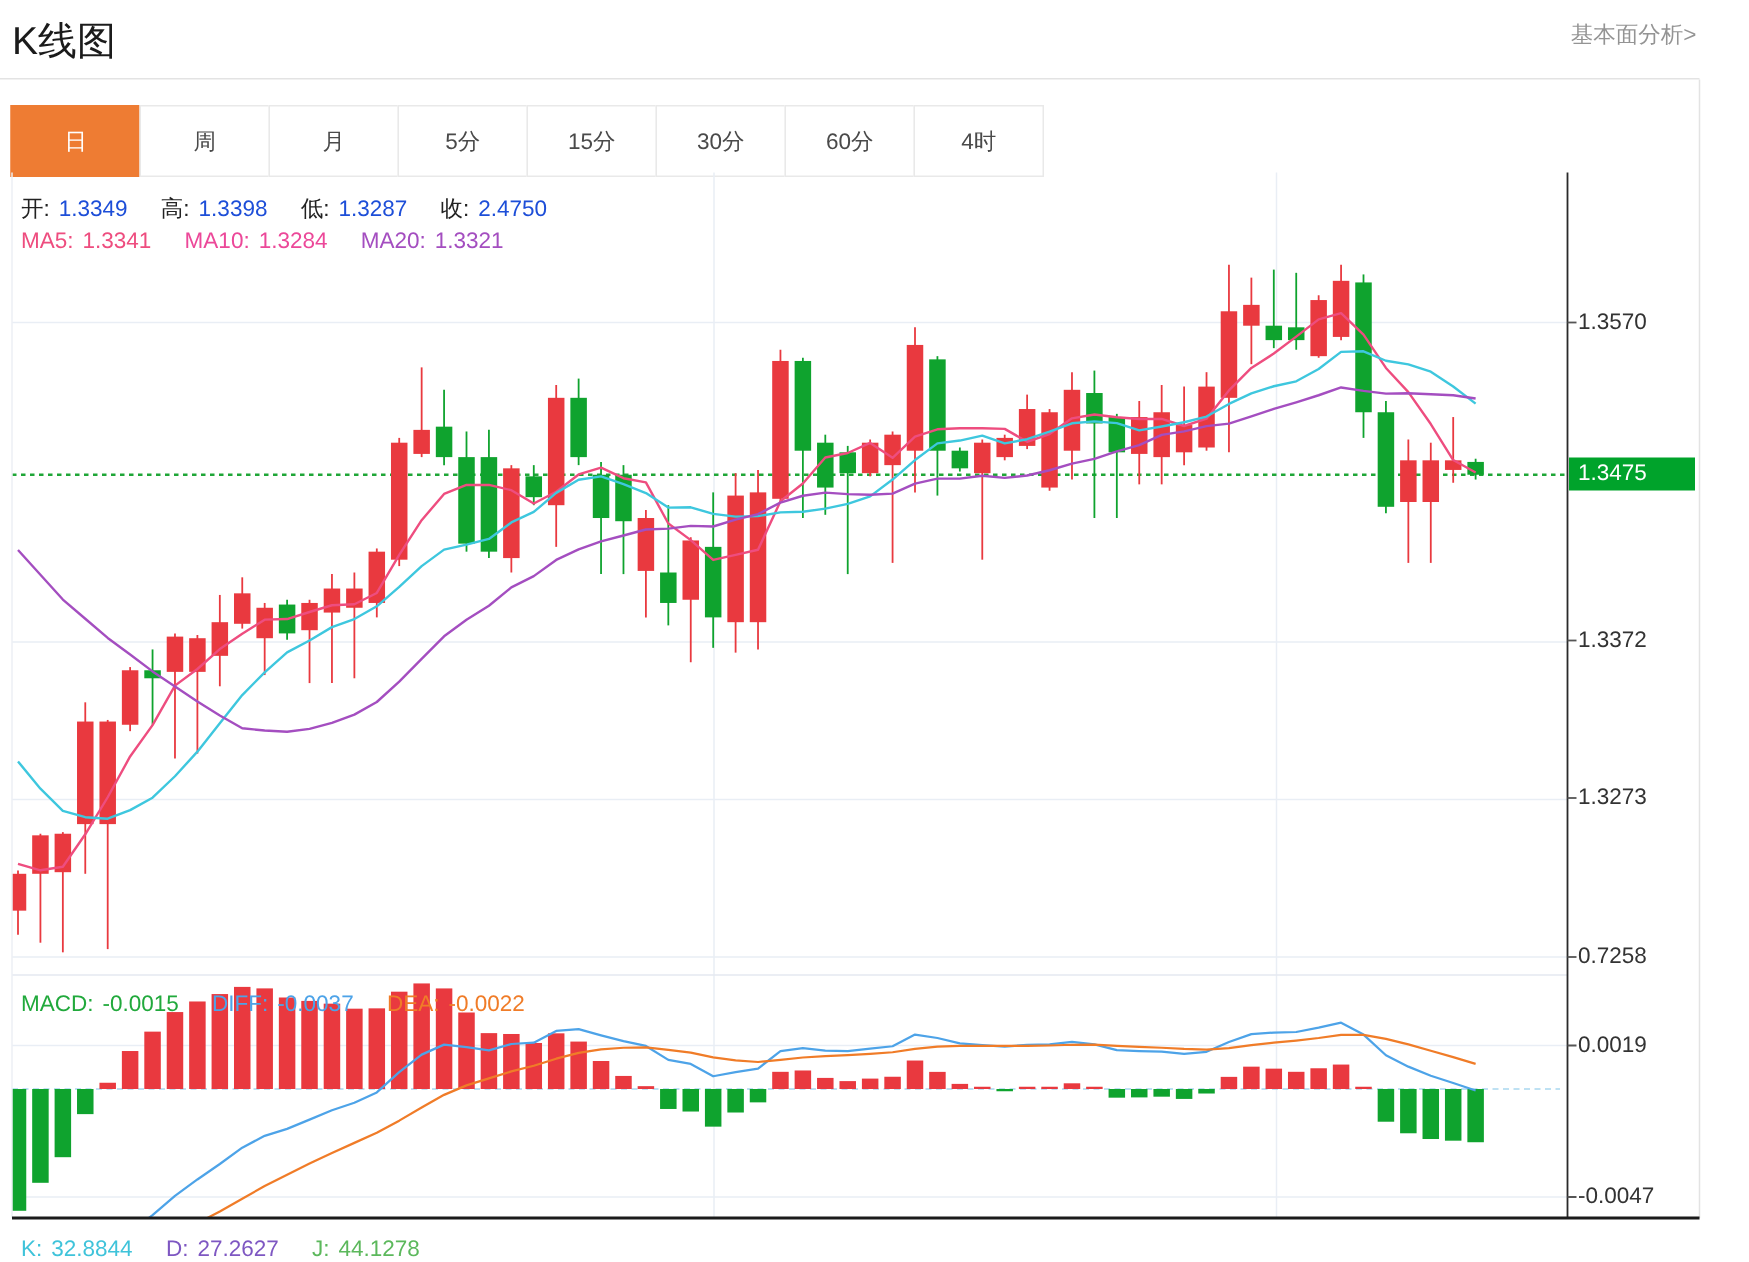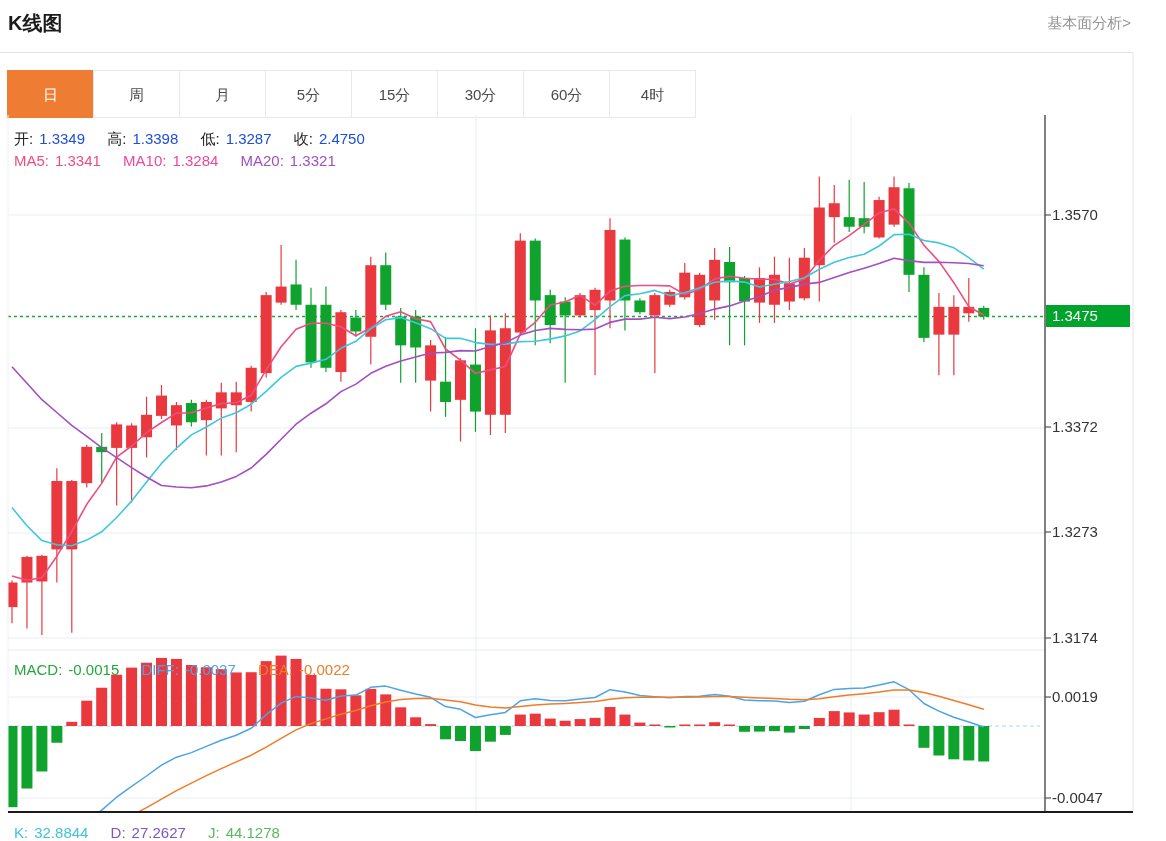--- a/index.html
+++ b/index.html
@@ -1,18 +1,18 @@
 <!DOCTYPE html>
 <html><head>
 <meta charset="utf-8">
 <style>
   html,body{margin:0;padding:0;background:#fff;}
   #page{position:relative;width:1166px;height:841px;background:#fff;overflow:hidden;
         font-family:"Liberation Sans","DejaVu Sans",sans-serif;}
-  #page-title{position:absolute;left:8px;top:10px;font-size:20px;font-weight:bold;color:#1b1b1b;}
+  #page-title{position:absolute;left:8px;top:10px;font-size:26px;font-weight:normal;color:#1b1b1b;}
   #fund-link{position:absolute;right:35px;top:14px;font-size:15px;color:#949494;cursor:pointer;}
   #header-divider{position:absolute;left:0;top:52px;width:1133px;height:1px;background:#e3e3e3;}
   #tabbar{position:absolute;left:8px;top:70px;display:flex;}
   .tab{width:87px;height:48px;line-height:48px;text-align:center;font-size:15px;color:#4a4a4a;
        background:#fff;border:1px solid #e9e9e9;margin-left:-1px;box-sizing:border-box;cursor:pointer;}
   .tab.active{background:#ee7c33;color:#fff;border-color:#ee7c33;}
   #chart-svg{position:absolute;left:0;top:0;}
   .legend-row{position:absolute;left:14px;font-size:15px;white-space:nowrap;}
   .legend-row span{margin-right:6px;}
   .gap{margin-right:18px !important;}
@@ -312,17 +312,17 @@
     <span class="c-k">K:</span><span class="c-k gap">32.8844</span>
     <span class="c-d">D:</span><span class="c-d gap">27.2627</span>
     <span class="c-j">J:</span><span class="c-j">44.1278</span>
   </div>
 
   <div id="price-badge" style="top: 305px; background: rgb(0, 163, 43);">1.3475</div>
   <div id="axis-labels">
       <div class="axis-label" style="top: 206px;">1.3570</div>
       <div class="axis-label" style="top: 418px;">1.3372</div>
       <div class="axis-label" style="top: 523px;">1.3273</div>
-      <div class="axis-label" style="top: 629px;">1.3174</div>
+      <div class="axis-label" style="top: 629px;">0.7258</div>
       <div class="axis-label" style="top: 688px;">0.0019</div>
       <div class="axis-label" style="top: 789px;">-0.0047</div>
     </div>
 </div>
 
 </body></html>

